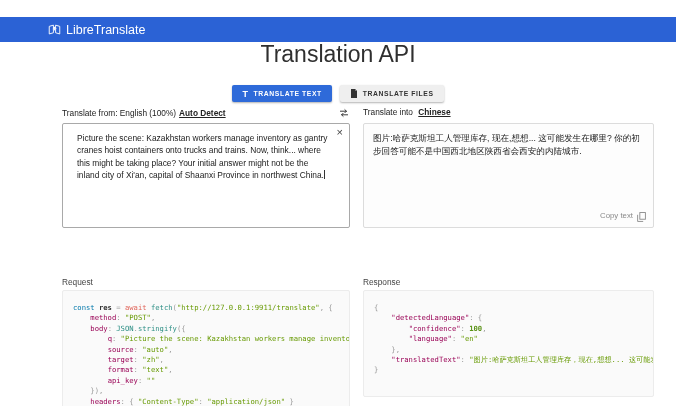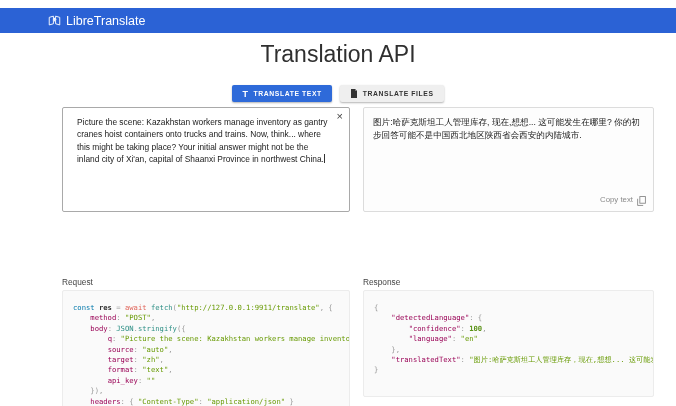--- a/index.html
+++ b/index.html
@@ -1,20 +1,20 @@
 <!DOCTYPE html>
 <html><head>
 <meta charset="utf-8">
 <style>
   * { margin:0; padding:0; box-sizing:border-box; }
   html,body { width:676px; height:406px; overflow:hidden; background:#fff;
               font-family:"Liberation Sans", sans-serif; }
 
   
-  .navbar { position:absolute; left:0; top:8px; width:676px; height:25px;
+  .navbar { position:absolute; left:0; top:17px; width:676px; height:25px;
             background:#2b62d5; display:flex; align-items:center;
             padding:0 16px 0 48px; color:#fff; }
   .brand { display:flex; align-items:center; gap:5px; font-size:12.5px; color:#fff; }
   .nav-right { margin-left:auto; display:flex; align-items:center; gap:14px; }
   .nav-link { color:#fff; font-size:8px; font-weight:700; text-decoration:underline; cursor:pointer; }
   .nav-icon { display:flex; align-items:center; cursor:pointer; }
 
   
   .page-title { position:absolute; top:41px; left:0; width:676px; text-align:center;
                 font-size:23px; font-weight:400; color:#2f2f2f; }
@@ -106,20 +106,38 @@
       <svg width="8" height="9" viewBox="0 0 16 18">
           <path d="M2 0 h8 l4 4 v14 h-12 Z" fill="#333"></path>
           <path d="M10 0 l4 4 h-4 Z" fill="#777"></path>
         </svg>
     </span>
     <span>TRANSLATE FILES</span>
   </button>
 </div>
 
 <div class="panels">
+  <div class="panel-labels">
+    <div class="label-left">
+      <span>Translate from: English (100%)</span>
+      <span class="lang-link">Auto Detect</span>
+      <span class="swap">
+        <svg width="12" height="12" viewBox="0 0 20 20" fill="none" stroke="#333" stroke-width="1.6" stroke-linecap="round" stroke-linejoin="round">
+          <path d="M4 7 H14"></path>
+            <path d="M11.5 4.5 L14 7 L11.5 9.5"></path>
+          <path d="M16 13 H6"></path>
+            <path d="M8.5 10.5 L6 13 L8.5 15.5"></path>
+        </svg>
+      </span>
+    </div>
+    <div class="label-right">
+      <span>Translate into</span>
+      <span class="lang-link">Chinese</span>
+    </div>
+  </div>
 
   <div class="boxes">
     <div class="src-box">
       <span>Picture the scene: Kazakhstan workers manage inventory as gantry cranes hoist containers onto trucks and trains. Now, think... where this might be taking place? Your initial answer might not be the inland city of Xi'an, capital of Shaanxi Province in northwest China.</span><span class="caret"></span>
       <span class="clear-x">×</span>
     </div>
     <div class="tgt-box">
       <span>图片:哈萨克斯坦工人管理库存, 现在,想想... 这可能发生在哪里? 你的初步回答可能不是中国西北地区陕西省会西安的内陆城市.</span>
       <span class="copy-row">
         <span>Copy text</span>

